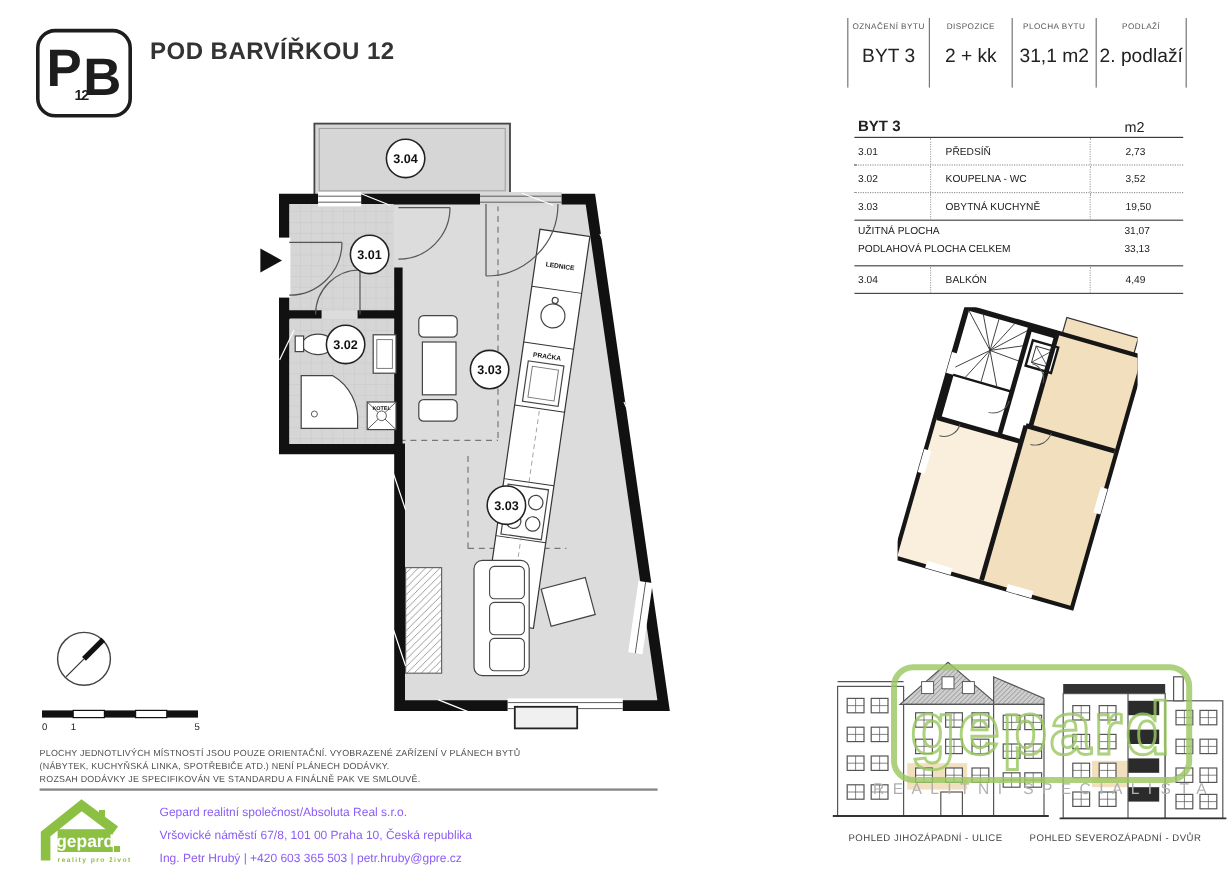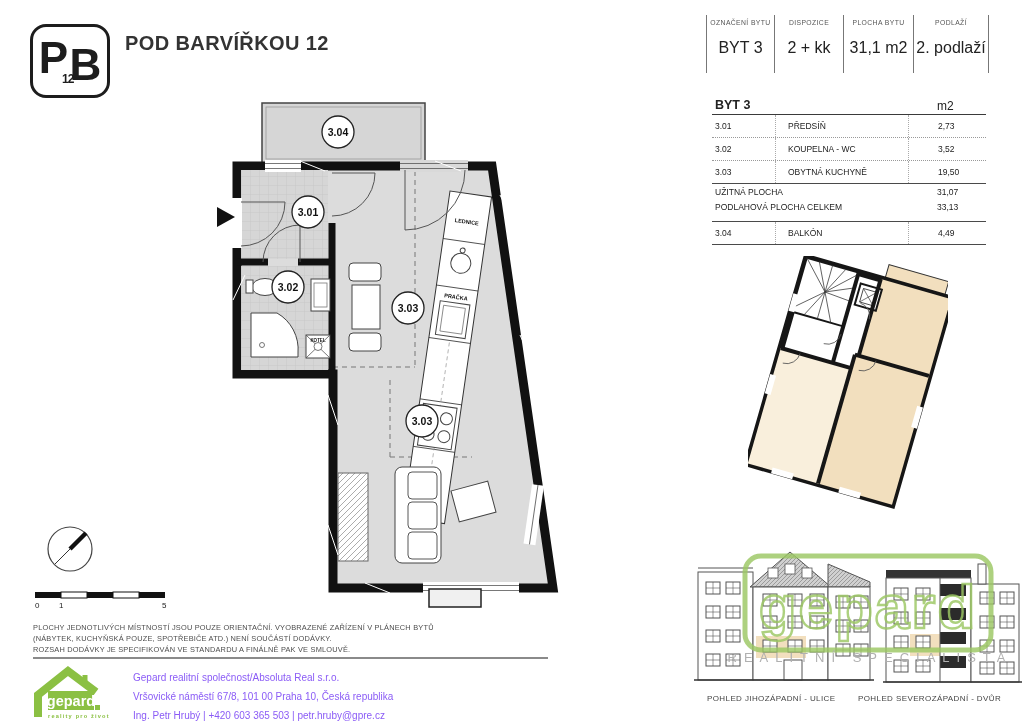--- a/index.html
+++ b/index.html
@@ -318,21 +318,21 @@
     <rect x="57" y="6" width="26" height="6" fill="#111"></rect>
     <rect x="83" y="6" width="26" height="6" fill="#fff" stroke="#111" stroke-width="1"></rect>
     <rect x="109" y="6" width="26" height="6" fill="#111"></rect>
     <text x="5" y="22" font-size="8" fill="#222">0</text>
     <text x="29" y="22" font-size="8" fill="#222">1</text>
     <text x="132" y="22" font-size="8" fill="#222">5</text>
   </svg>
 
   <div class="disclaimer">
     <div>PLOCHY JEDNOTLIVÝCH MÍSTNOSTÍ JSOU POUZE ORIENTAČNÍ. VYOBRAZENÉ ZAŘÍZENÍ V PLÁNECH BYTŮ</div>
-    <div>(NÁBYTEK, KUCHYŇSKÁ POUZE, SPOTŘEBIČE ATD.) NENÍ SOUČÁSTÍ DODÁVKY.</div>
+    <div>(NÁBYTEK, KUCHYŇSKÁ LINKA, SPOTŘEBIČE ATD.) NENÍ PLÁNECH DODÁVKY.</div>
     <div>ROZSAH DODÁVKY JE SPECIFIKOVÁN VE STANDARDU A FINÁLNĚ PAK VE SMLOUVĚ.</div>
   </div>
 
   <div class="footrule"></div>
 
   <svg class="gepard-logo" width="84" height="56" viewBox="0 0 84 56">
     <path d="M7,53 L7,31 L37,7 L65,28" fill="none" stroke="#8bc043" stroke-width="8" stroke-linejoin="miter"></path>
     <line x1="54" y1="11" x2="54" y2="20" stroke="#8bc043" stroke-width="5"></line>
     <rect x="17" y="27" width="46" height="19" fill="#8bc043"></rect>
     <text x="40" y="42" font-size="14.5" font-weight="bold" fill="#fff" text-anchor="middle">gepard</text>

